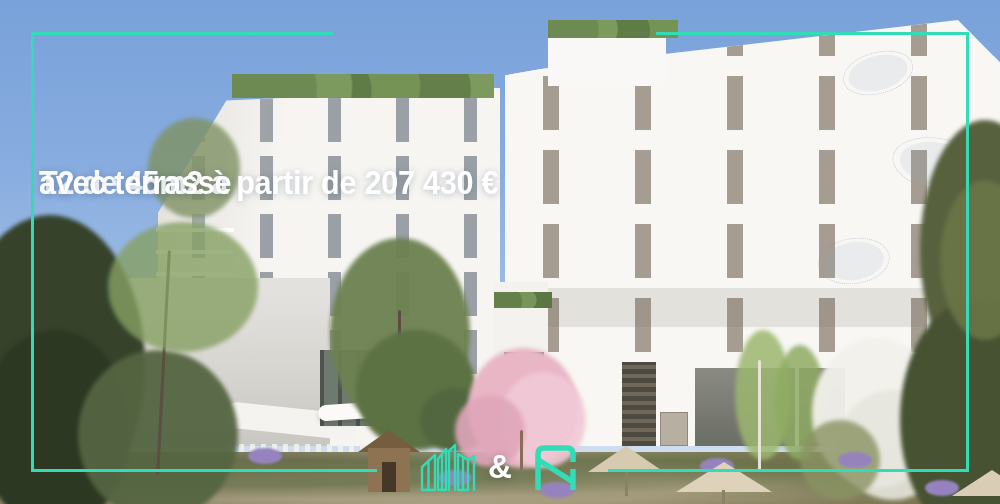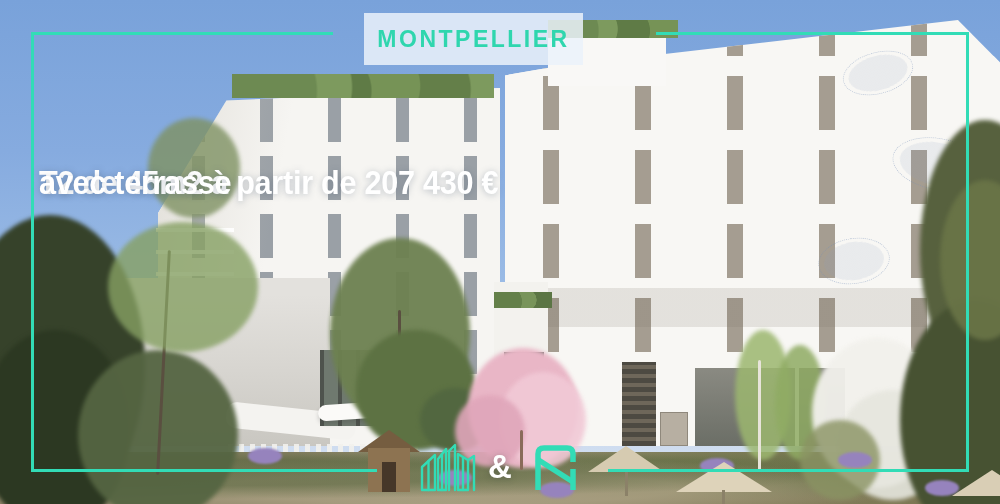--- a/index.html
+++ b/index.html
@@ -251,23 +251,20 @@
   <div class="p2-pole"></div>
   <div class="p3-top"></div>
 
   <div class="frame f-left"></div>
   <div class="frame f-right"></div>
   <div class="frame f-top-l"></div>
   <div class="frame f-top-r"></div>
   <div class="frame f-bot-l"></div>
   <div class="frame f-bot-r"></div>
 
-  <div class="badge">
-    <span>MONTPELLIER</span>
-  </div>
 
   <div class="headline">
     <div>T2 de 45m2 à partir de 207 430 €</div>
     <div>avec terrasse</div>
   </div>
 
   <div class="logo-row">
     <div class="logo-buildings">
       <svg width="58" height="51" viewBox="0 0 58 51" fill="none" stroke="#32dcb6" stroke-width="2.4" stroke-linejoin="round" stroke-linecap="round">
         <path d="M3 26 L16 14 L16 49 L3 49 Z"></path>

